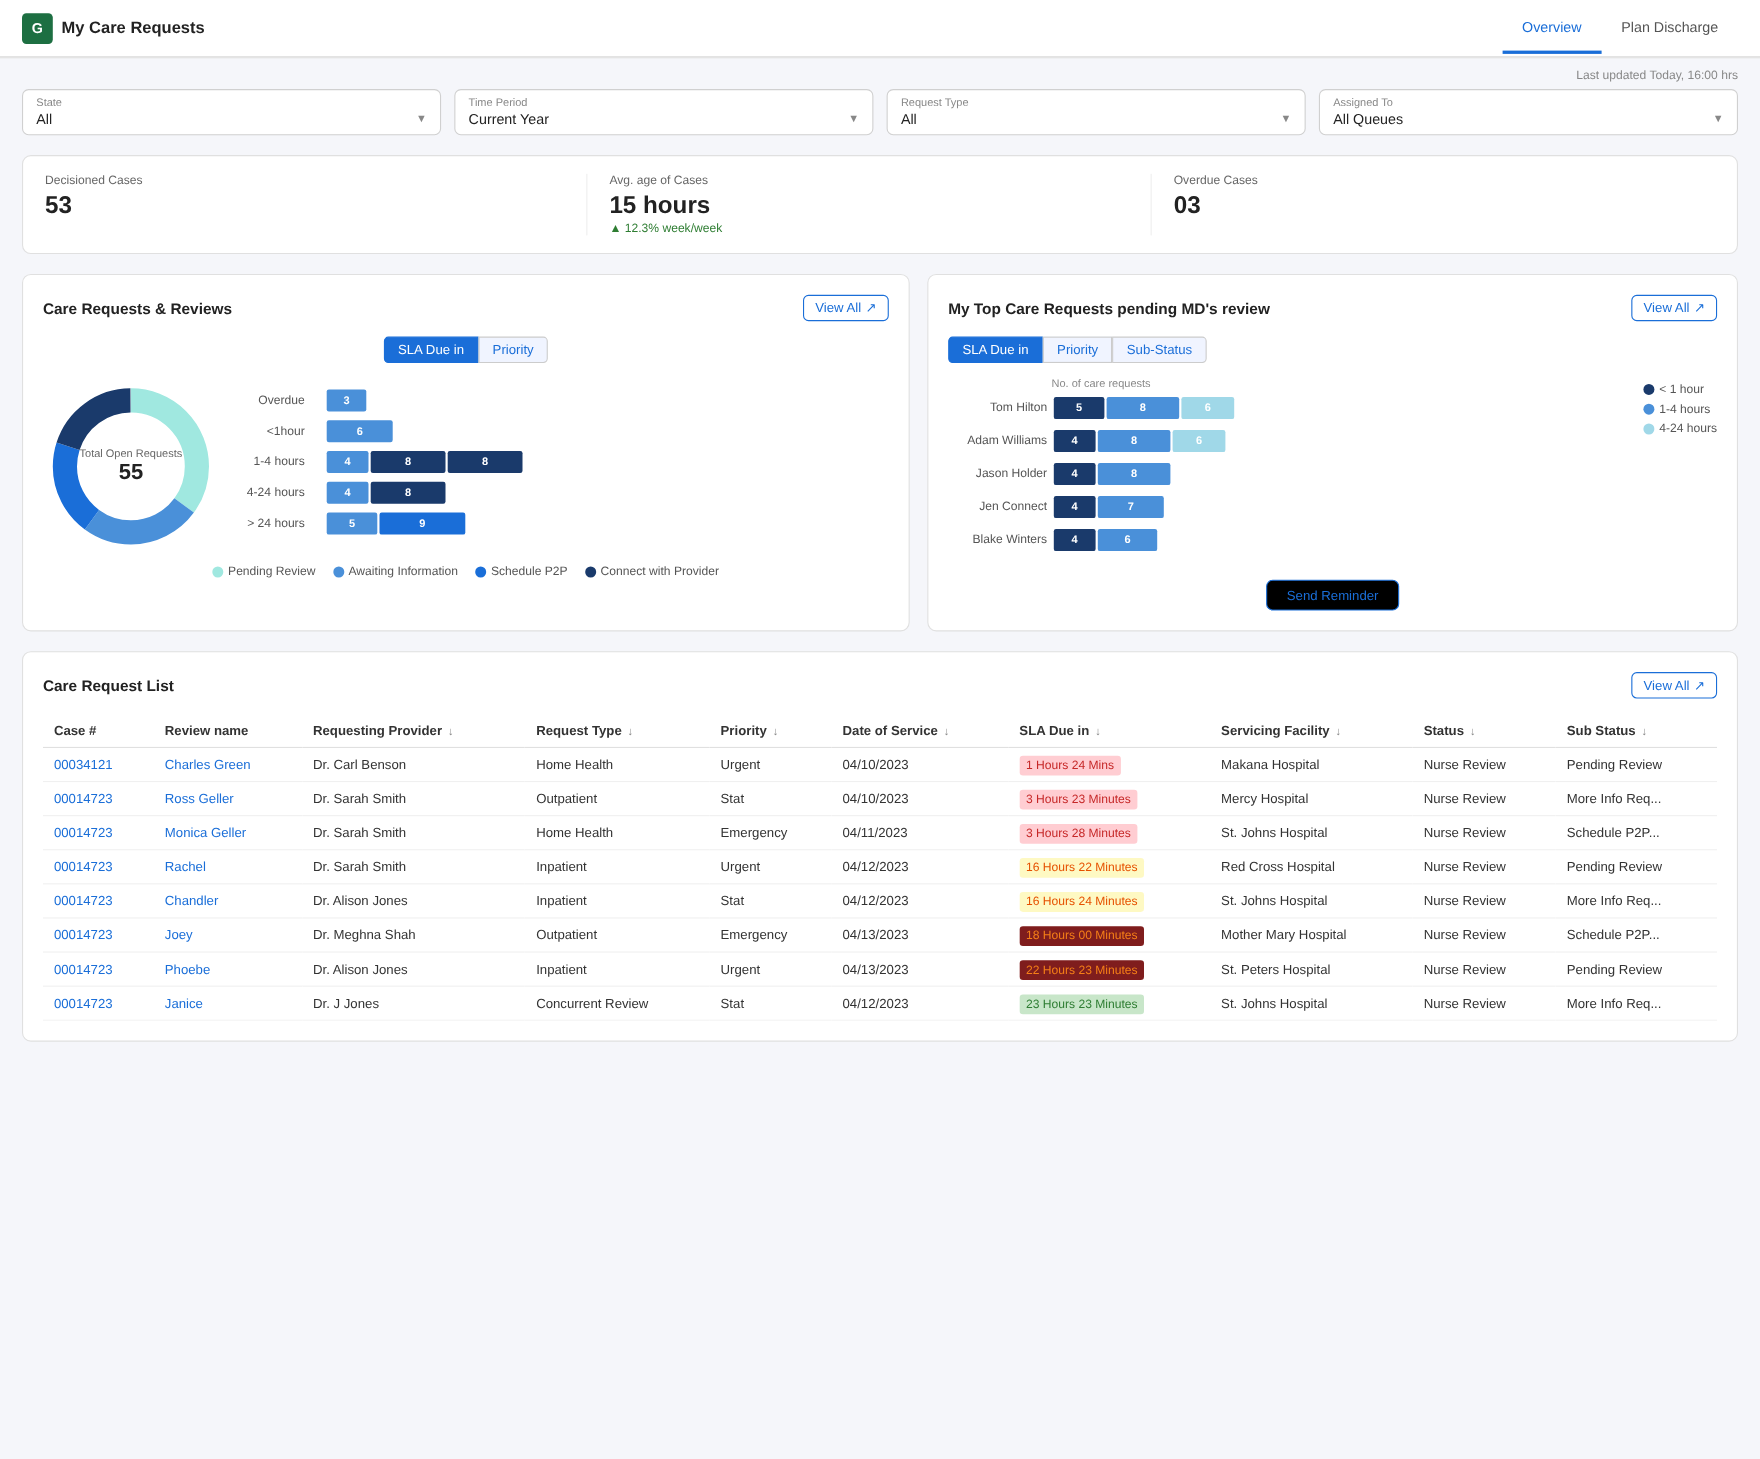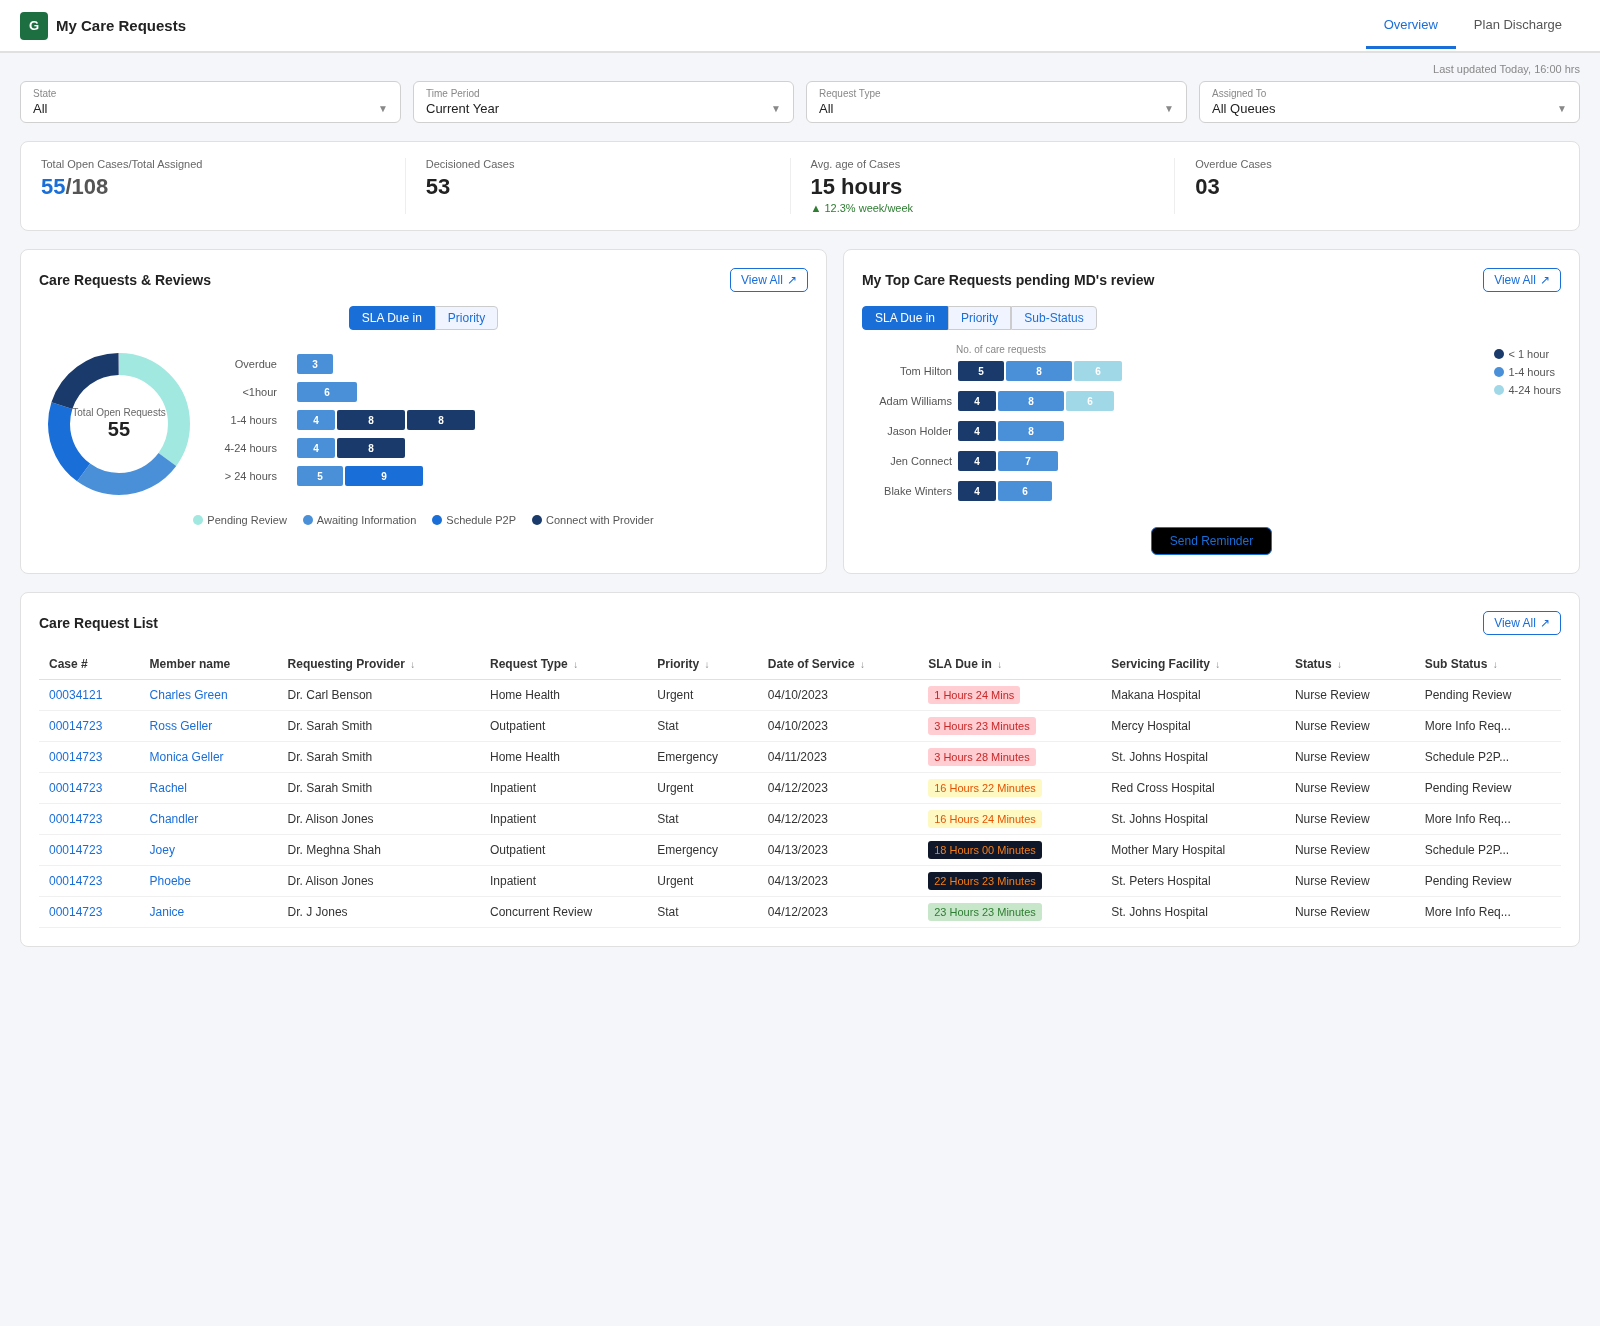--- a/index.html
+++ b/index.html
@@ -76,21 +76,21 @@
     .table-panel { background: #fff; border: 1px solid #e0e0e0; border-radius: 8px; padding: 18px; }
     .table-panel-header { display: flex; align-items: center; justify-content: space-between; margin-bottom: 14px; }
     table { width: 100%; border-collapse: collapse; font-size: 12px; }
     th { text-align: left; padding: 8px 10px; font-weight: 600; font-size: 12px; color: #333; border-bottom: 1px solid #e0e0e0; white-space: nowrap; }
     td { padding: 8px 10px; border-bottom: 1px solid #f0f0f0; color: #333; white-space: nowrap; }
     td.link { color: #1a6ed8; cursor: pointer; }
     td.member-link { color: #1a6ed8; cursor: pointer; font-weight: 500; }
     .sort-arrow { font-size: 10px; color: #888; margin-left: 2px; }
     .sla-red { background: #ffcdd2; color: #c62828; padding: 3px 6px; border-radius: 3px; font-size: 11px; }
     .sla-orange { background: #fef9c3; color: #e65100; padding: 3px 6px; border-radius: 3px; font-size: 11px; }
-    .sla-yellow { background: #0f172a; color: #f57f17; padding: 3px 6px; border-radius: 3px; font-size: 11px; }
+    .sla-yellow { background: #7f1d1d; color: #f57f17; padding: 3px 6px; border-radius: 3px; font-size: 11px; }
     .sla-green { background: #c8e6c9; color: #2e7d32; padding: 3px 6px; border-radius: 3px; font-size: 11px; }
   </style>
 </head>
 <body>
 
 <div class="app-header">
   <div class="app-logo">
     <div class="logo-icon">G</div>
     <span>My Care Requests</span>
   </div>
@@ -130,26 +130,20 @@
     <div class="filter-select">
       <div class="filter-label">Assigned To</div>
       <div class="filter-value">
         <span>All Queues</span>
         <span class="filter-arrow">▼</span>
       </div>
     </div>
   </div>
 
   <div class="stats-row">
-    <div class="stat-item">
-      <div class="stat-label">Total Open Cases/Total Assigned</div>
-      <div class="stat-value">
-        <span class="blue">55</span><span class="slash">/108</span>
-      </div>
-    </div>
     <div class="stat-item">
       <div class="stat-label">Decisioned Cases</div>
       <div class="stat-value">53</div>
     </div>
     <div class="stat-item">
       <div class="stat-label">Avg. age of Cases</div>
       <div class="stat-value">15 hours</div>
       <div class="stat-green">▲ 12.3% week/week</div>
     </div>
     <div class="stat-item">
@@ -342,21 +336,21 @@
       <button class="view-all-btn">
         <span>View All</span>
         <span>↗</span>
       </button>
     </div>
     <div style="overflow-x:auto;">
       <table>
         <thead>
           <tr>
             <th>Case #</th>
-            <th>Member name</th>
+            <th>Review name</th>
             <th>Requesting Provider <span class="sort-arrow">↓</span></th>
             <th>Request Type <span class="sort-arrow">↓</span></th>
             <th>Priority <span class="sort-arrow">↓</span></th>
             <th>Date of Service <span class="sort-arrow">↓</span></th>
             <th>SLA Due in <span class="sort-arrow">↓</span></th>
             <th>Servicing Facility <span class="sort-arrow">↓</span></th>
             <th>Status <span class="sort-arrow">↓</span></th>
             <th>Sub Status <span class="sort-arrow">↓</span></th>
           </tr>
         </thead>

